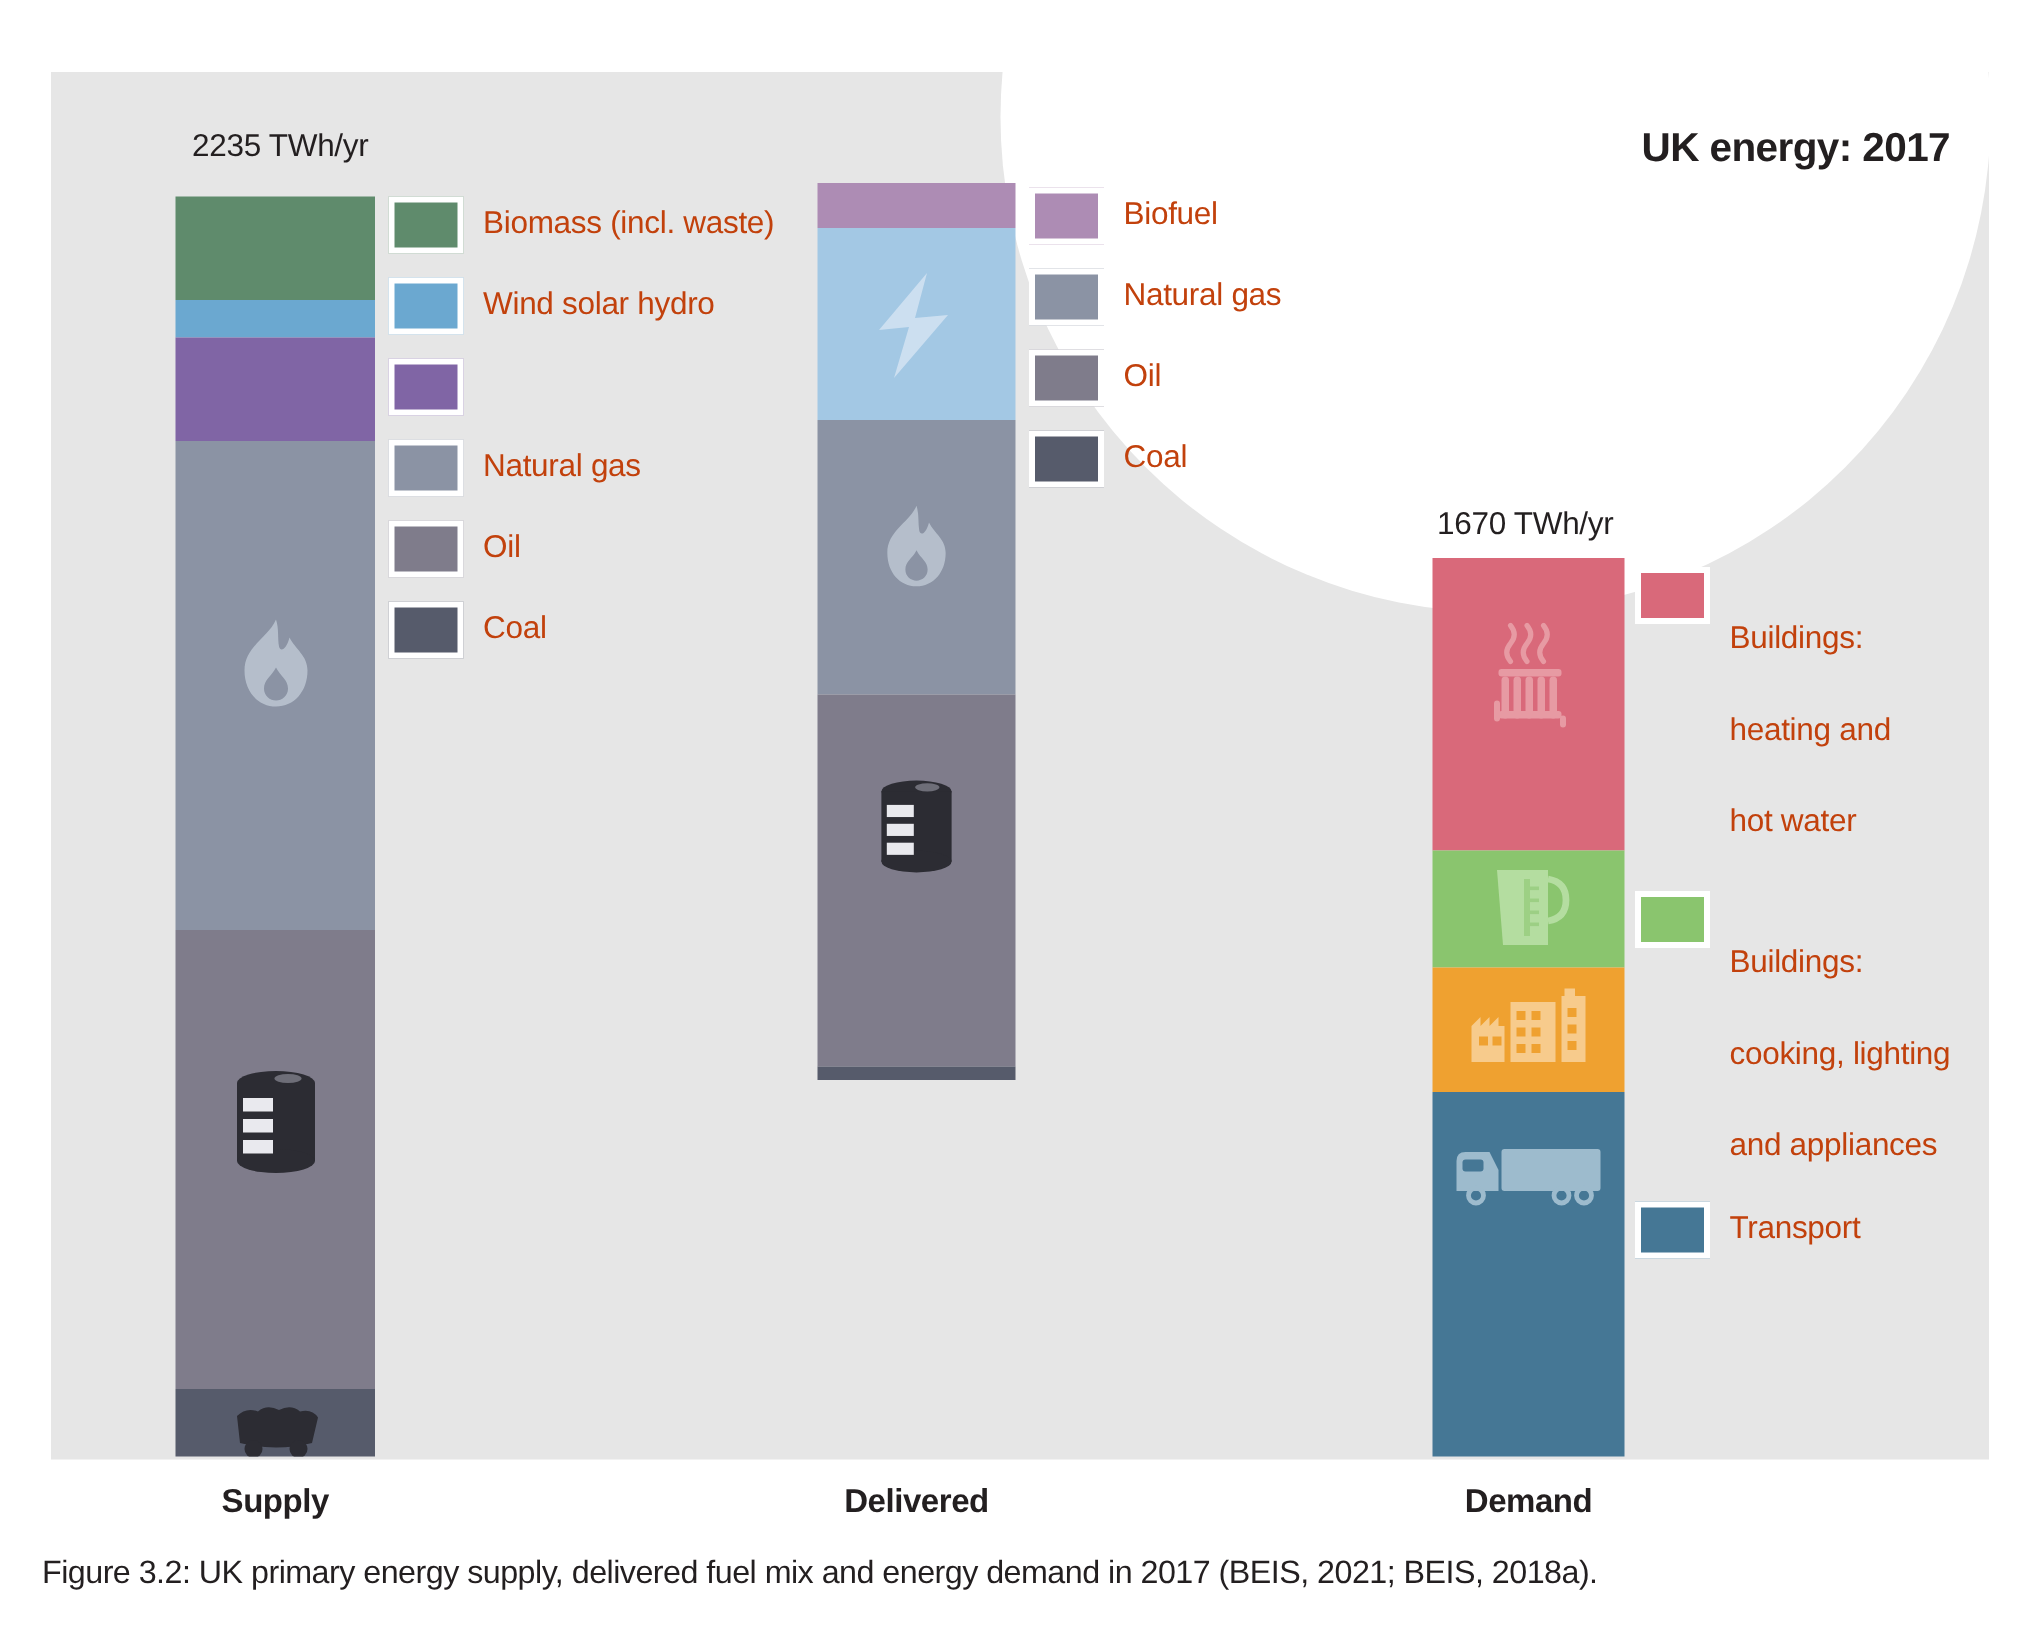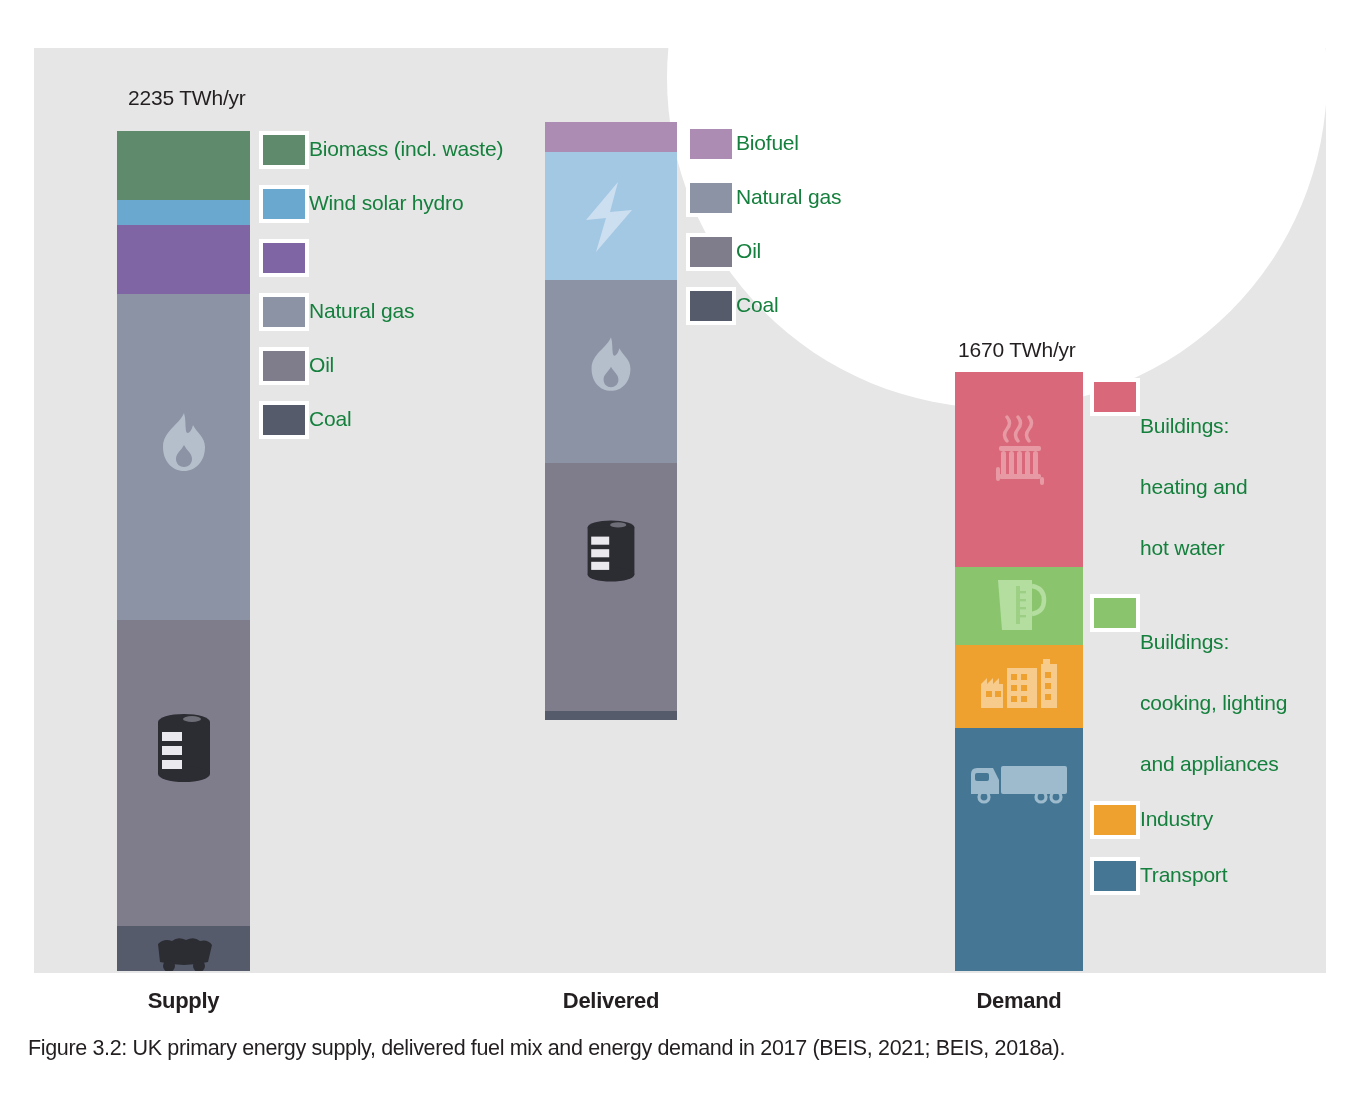--- a/index.html
+++ b/index.html
@@ -64,24 +64,25 @@
     align-items:flex-start;
     margin-bottom:12px;
   }
   .legend-swatch{
     width:50px;height:38px;
     border:4px solid #ffffff;
     box-sizing:border-box;
     flex:0 0 auto;
   }
   .legend-label{
+    margin-left:13px;
     font-size:21px;
     line-height:1.45;
     letter-spacing:-0.2px;
-    color:#15803d;
+    color:#c2410c;
     padding-top:3px;
     white-space:pre-line;
   }
   .legend.tight .legend-row{margin-bottom:16px;}
   .legend.demand .legend-row{margin-bottom:14px;}
 
   
   .losses-seg{
     background:linear-gradient(to bottom,#c6c5cd 0%, #dedde2 35%, #f4f4f6 68%, #ffffff 100%);
     display:flex;align-items:center;justify-content:center;
@@ -117,20 +118,21 @@
 </style>
 </head>
 <body>
 
 <div class="figure">
 
   <div class="panel">
     <div class="corner-cut"></div>
   </div>
 
+  <div class="title">UK energy: 2017</div>
 
   <div class="col-total" style="left:128px; top:86px;">2235 TWh/yr</div>
 
   <div class="bar" style="left:117px; top:131px; width:133px; height:840px;">
     <div class="seg" style="flex:0 0 8.2%; background:#5f8b6c;"></div>
     <div class="seg" style="flex:0 0 3.0%; background:#6ba8d0;"></div>
     <div class="seg" style="flex:0 0 8.2%; background:#8065a5;"></div>
     <div class="seg" style="flex:0 0 38.8%; background:#8b93a4;">
       <span class="seg-icon" style="top:36%;">
         <svg width="54" height="62" viewBox="0 0 54 62">
@@ -340,24 +342,20 @@
       </span>
     </div>
     <div class="legend-row" style="margin-bottom:22px;">
       <span class="legend-swatch" style="background:#8ac56e;"></span>
       <span class="legend-label">
         <span>Buildings:</span><br>
         <span>cooking, lighting</span><br>
         <span>and appliances</span>
       </span>
     </div>
-    <div class="legend-row" style="margin-bottom:18px;">
-      <span class="legend-swatch" style="background:#efa130;"></span>
-      <span class="legend-label">Industry</span>
-    </div>
     <div class="legend-row">
       <span class="legend-swatch" style="background:#457795;"></span>
       <span class="legend-label">Transport</span>
     </div>
   </div>
 
   <div class="caption">Figure 3.2: UK primary energy supply, delivered fuel mix and energy demand in 2017 (BEIS, 2021; BEIS, 2018a).</div>
 
 </div>
 

